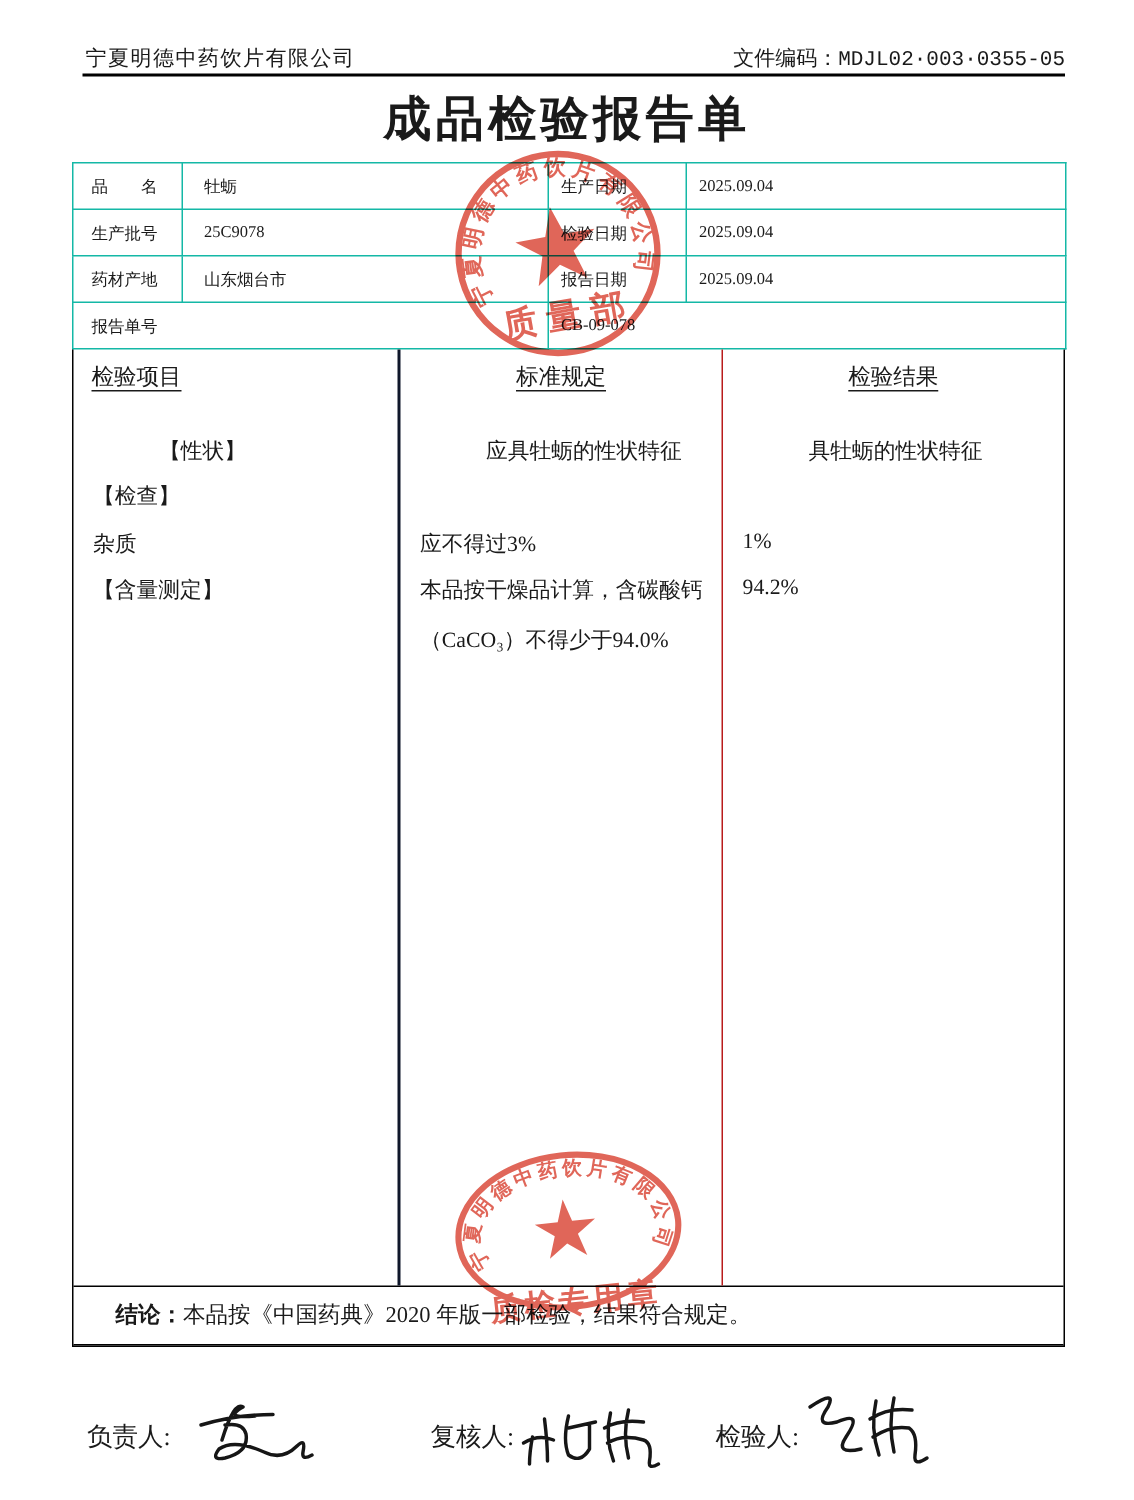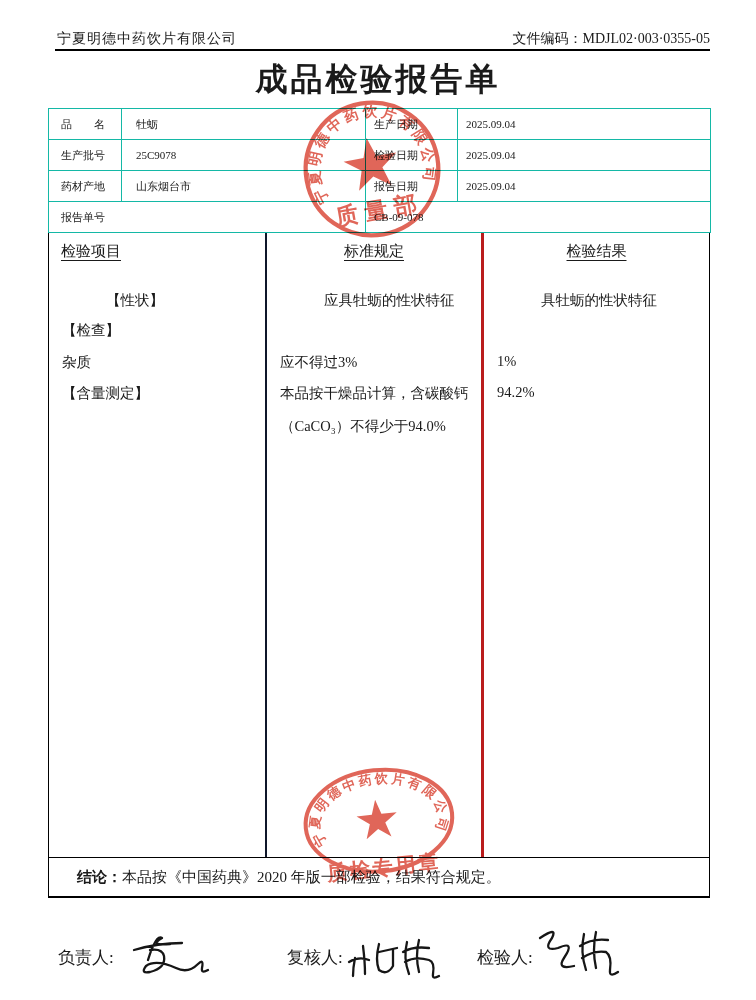--- a/index.html
+++ b/index.html
@@ -3,36 +3,36 @@
 <meta charset="utf-8">
 <style>
   html,body{margin:0;padding:0;}
   body{
     width:756px;height:1000px;position:relative;background:#ffffff;
     font-family:"Liberation Serif","DejaVu Serif",serif;color:#1a1a1a;
     overflow:hidden;
   }
   
   .hdr-company{position:absolute;left:57px;top:30px;font-size:14px;letter-spacing:1px;}
-  .hdr-code{position:absolute;right:46px;top:30px;font-size:14px;}
+  .hdr-code{position:absolute;right:46px;top:30px;font-size:14px;font-family:Liberation Mono, monospace;}
   .hdr-rule{position:absolute;left:55px;top:49px;width:655px;height:2px;background:#000;}
   .doc-title{position:absolute;left:0;top:58px;width:756px;text-align:center;
     font-size:32px;font-weight:bold;letter-spacing:3px;}
   
   table.info{position:absolute;left:48px;top:108px;width:662px;border-collapse:collapse;table-layout:fixed;}
   table.info td{border:1px solid #14b8a6;height:30px;font-size:11px;padding:0 0 0 12px;white-space:nowrap;}
   table.info td.val{padding-left:14px;}
   table.info td.lab2{padding-left:8px;}
   table.info td.val2{padding-left:8px;}
   
   .doc-table{position:absolute;left:48px;top:233px;width:660px;border:1px solid #000;border-top:none;}
   .insp{position:relative;height:624px;display:flex;border-bottom:1px solid #000;}
   .icol{position:relative;height:100%;}
   .icol-1{width:216px;border-right:2px solid #0f172a;}
-  .icol-2{width:214px;border-right:3px solid #b91c1c;}
+  .icol-2{width:214px;border-right:1px solid #b91c1c;}
   .icol-3{flex:1;}
   .icol-head{position:absolute;top:9px;font-size:15px;text-decoration:underline;text-underline-offset:4px;white-space:nowrap;}
   .icol-1 .icol-head{left:12px;}
   .icol-2 .icol-head,.icol-3 .icol-head{left:0;width:100%;text-align:center;}
   .ln{position:absolute;left:13px;font-size:14.5px;white-space:nowrap;}
   .ln-r0{top:58px;margin-left:44px;}.ln-r1{top:88px;}.ln-r2{top:120px;}.ln-r3{top:151px;}.ln-r4{top:184px;text-align:right;}
   
   .conclusion{height:38px;line-height:38px;border-bottom:1px solid #000;padding-left:28px;font-size:15px;white-space:nowrap;}
   .remark{height:30px;line-height:30px;padding-left:28px;font-size:15px;white-space:nowrap;}
   .blab{font-weight:bold;}

